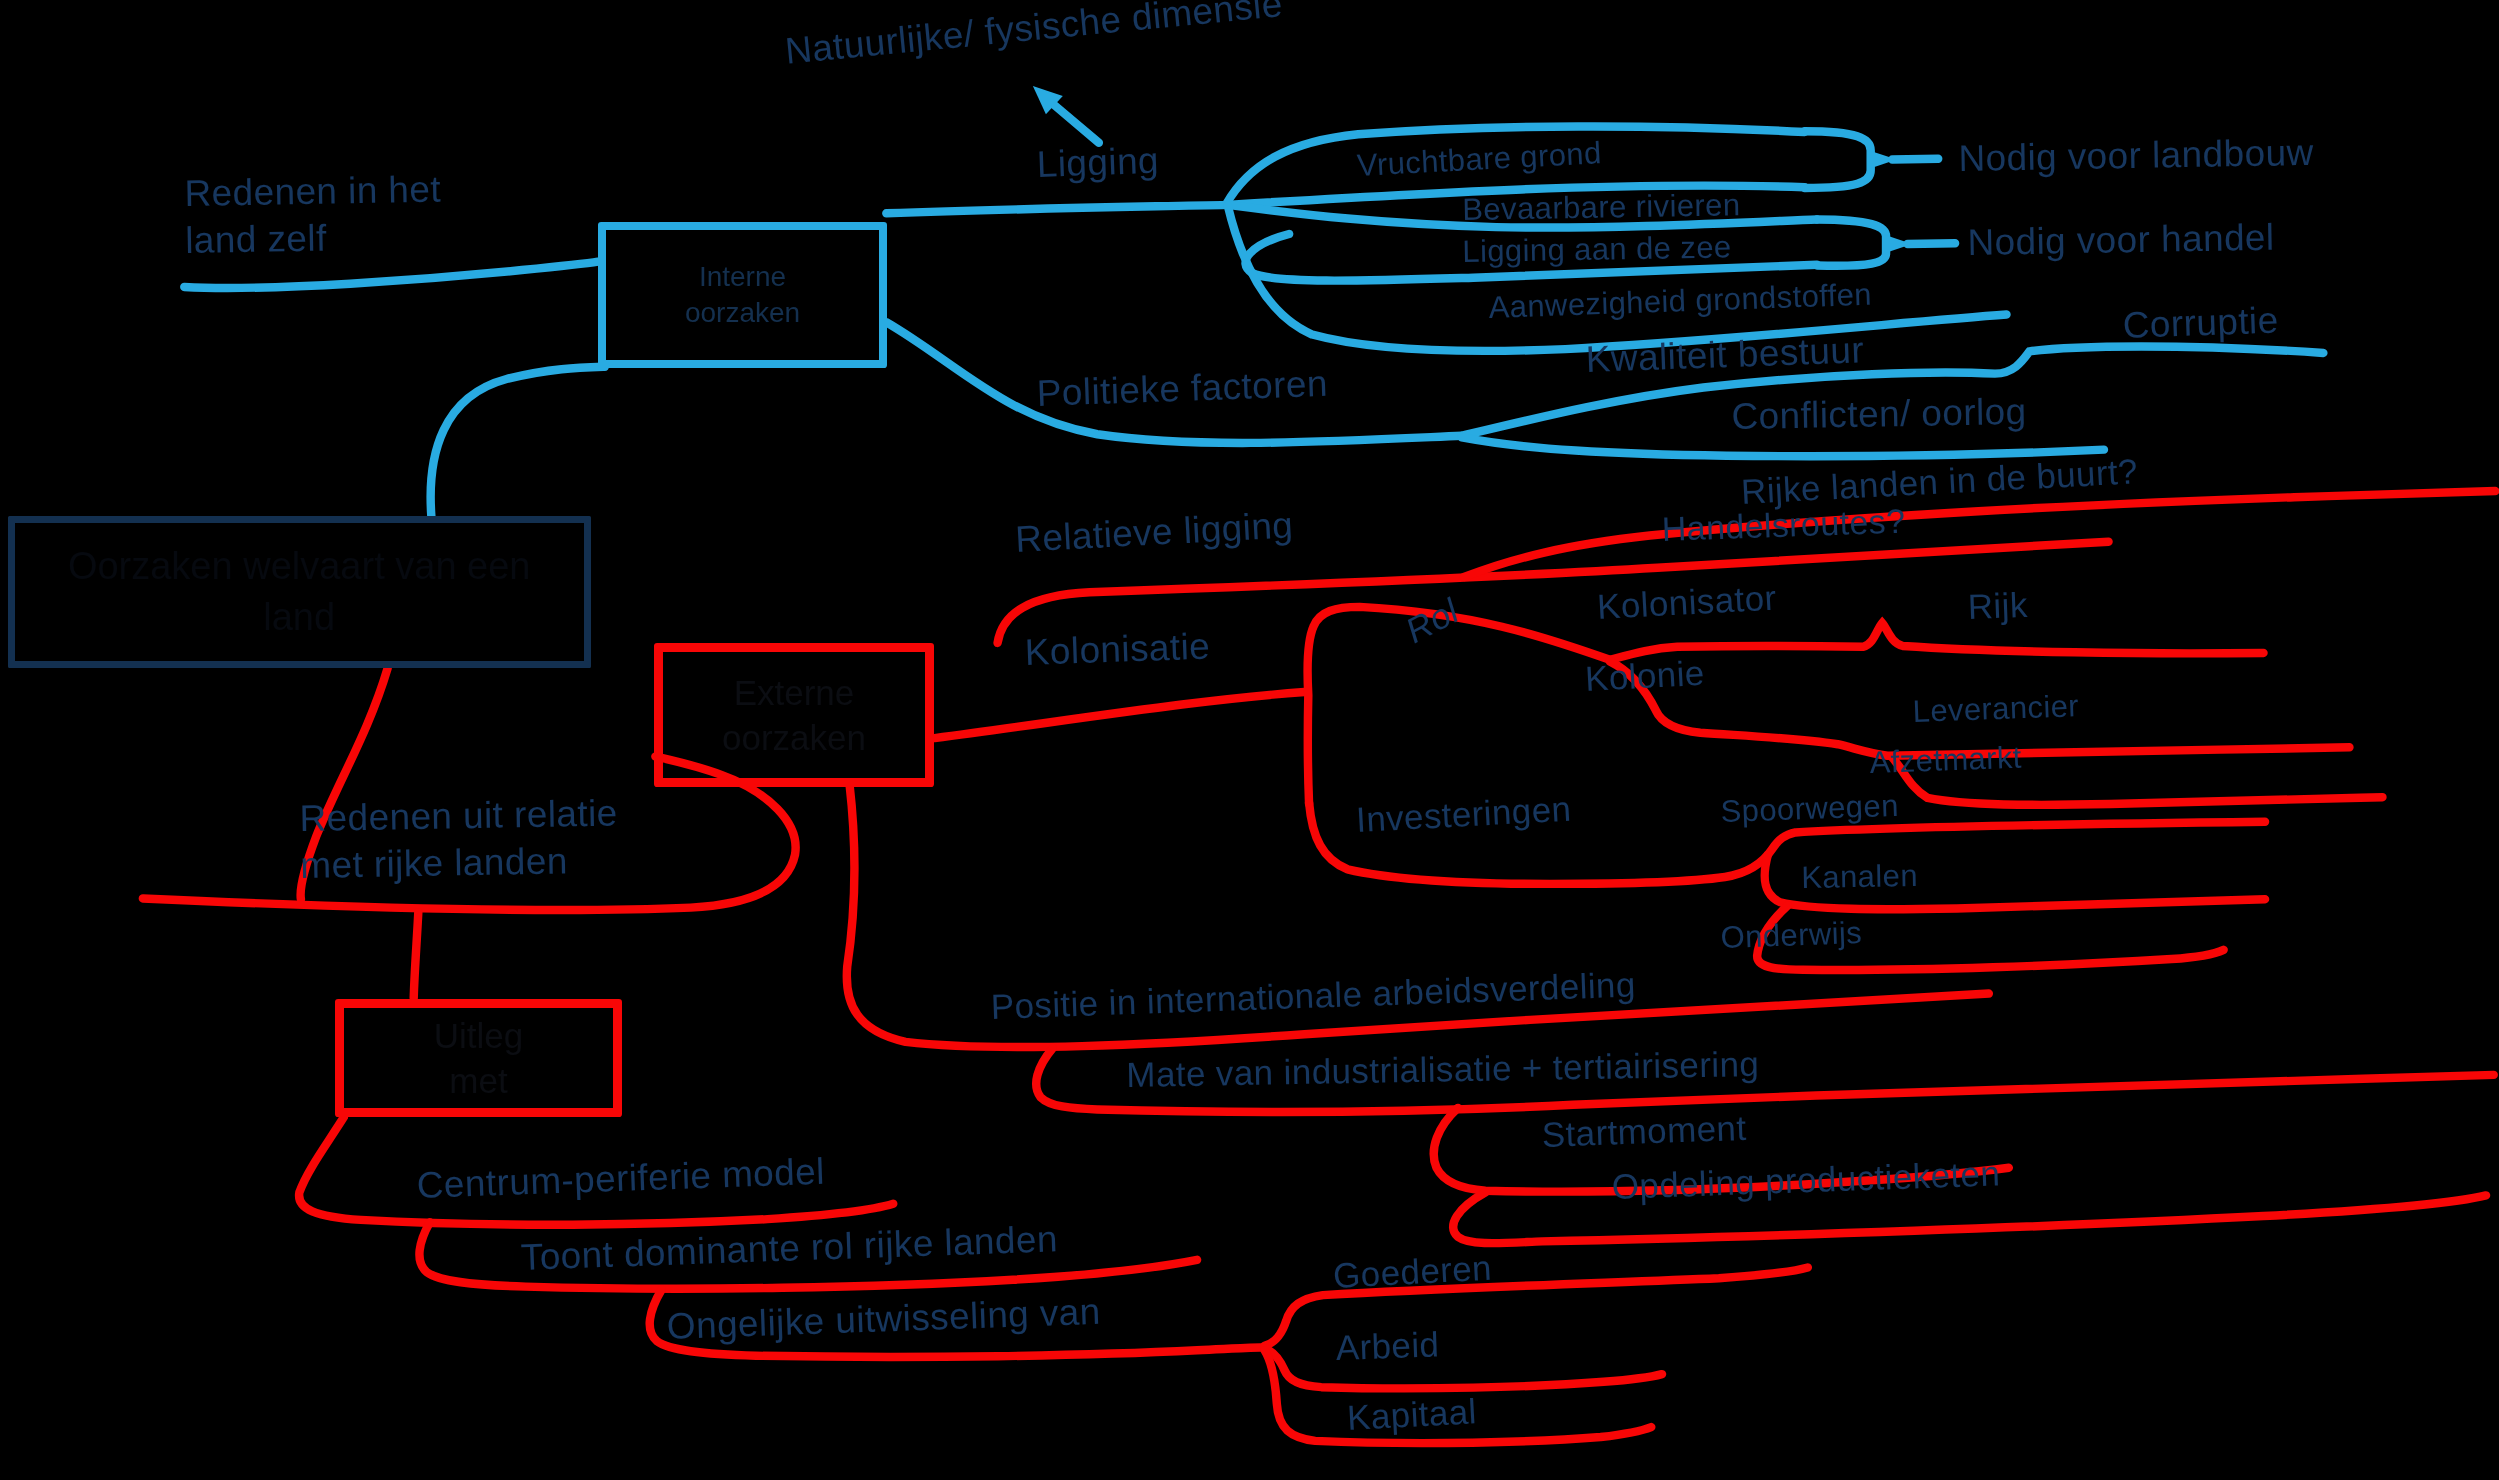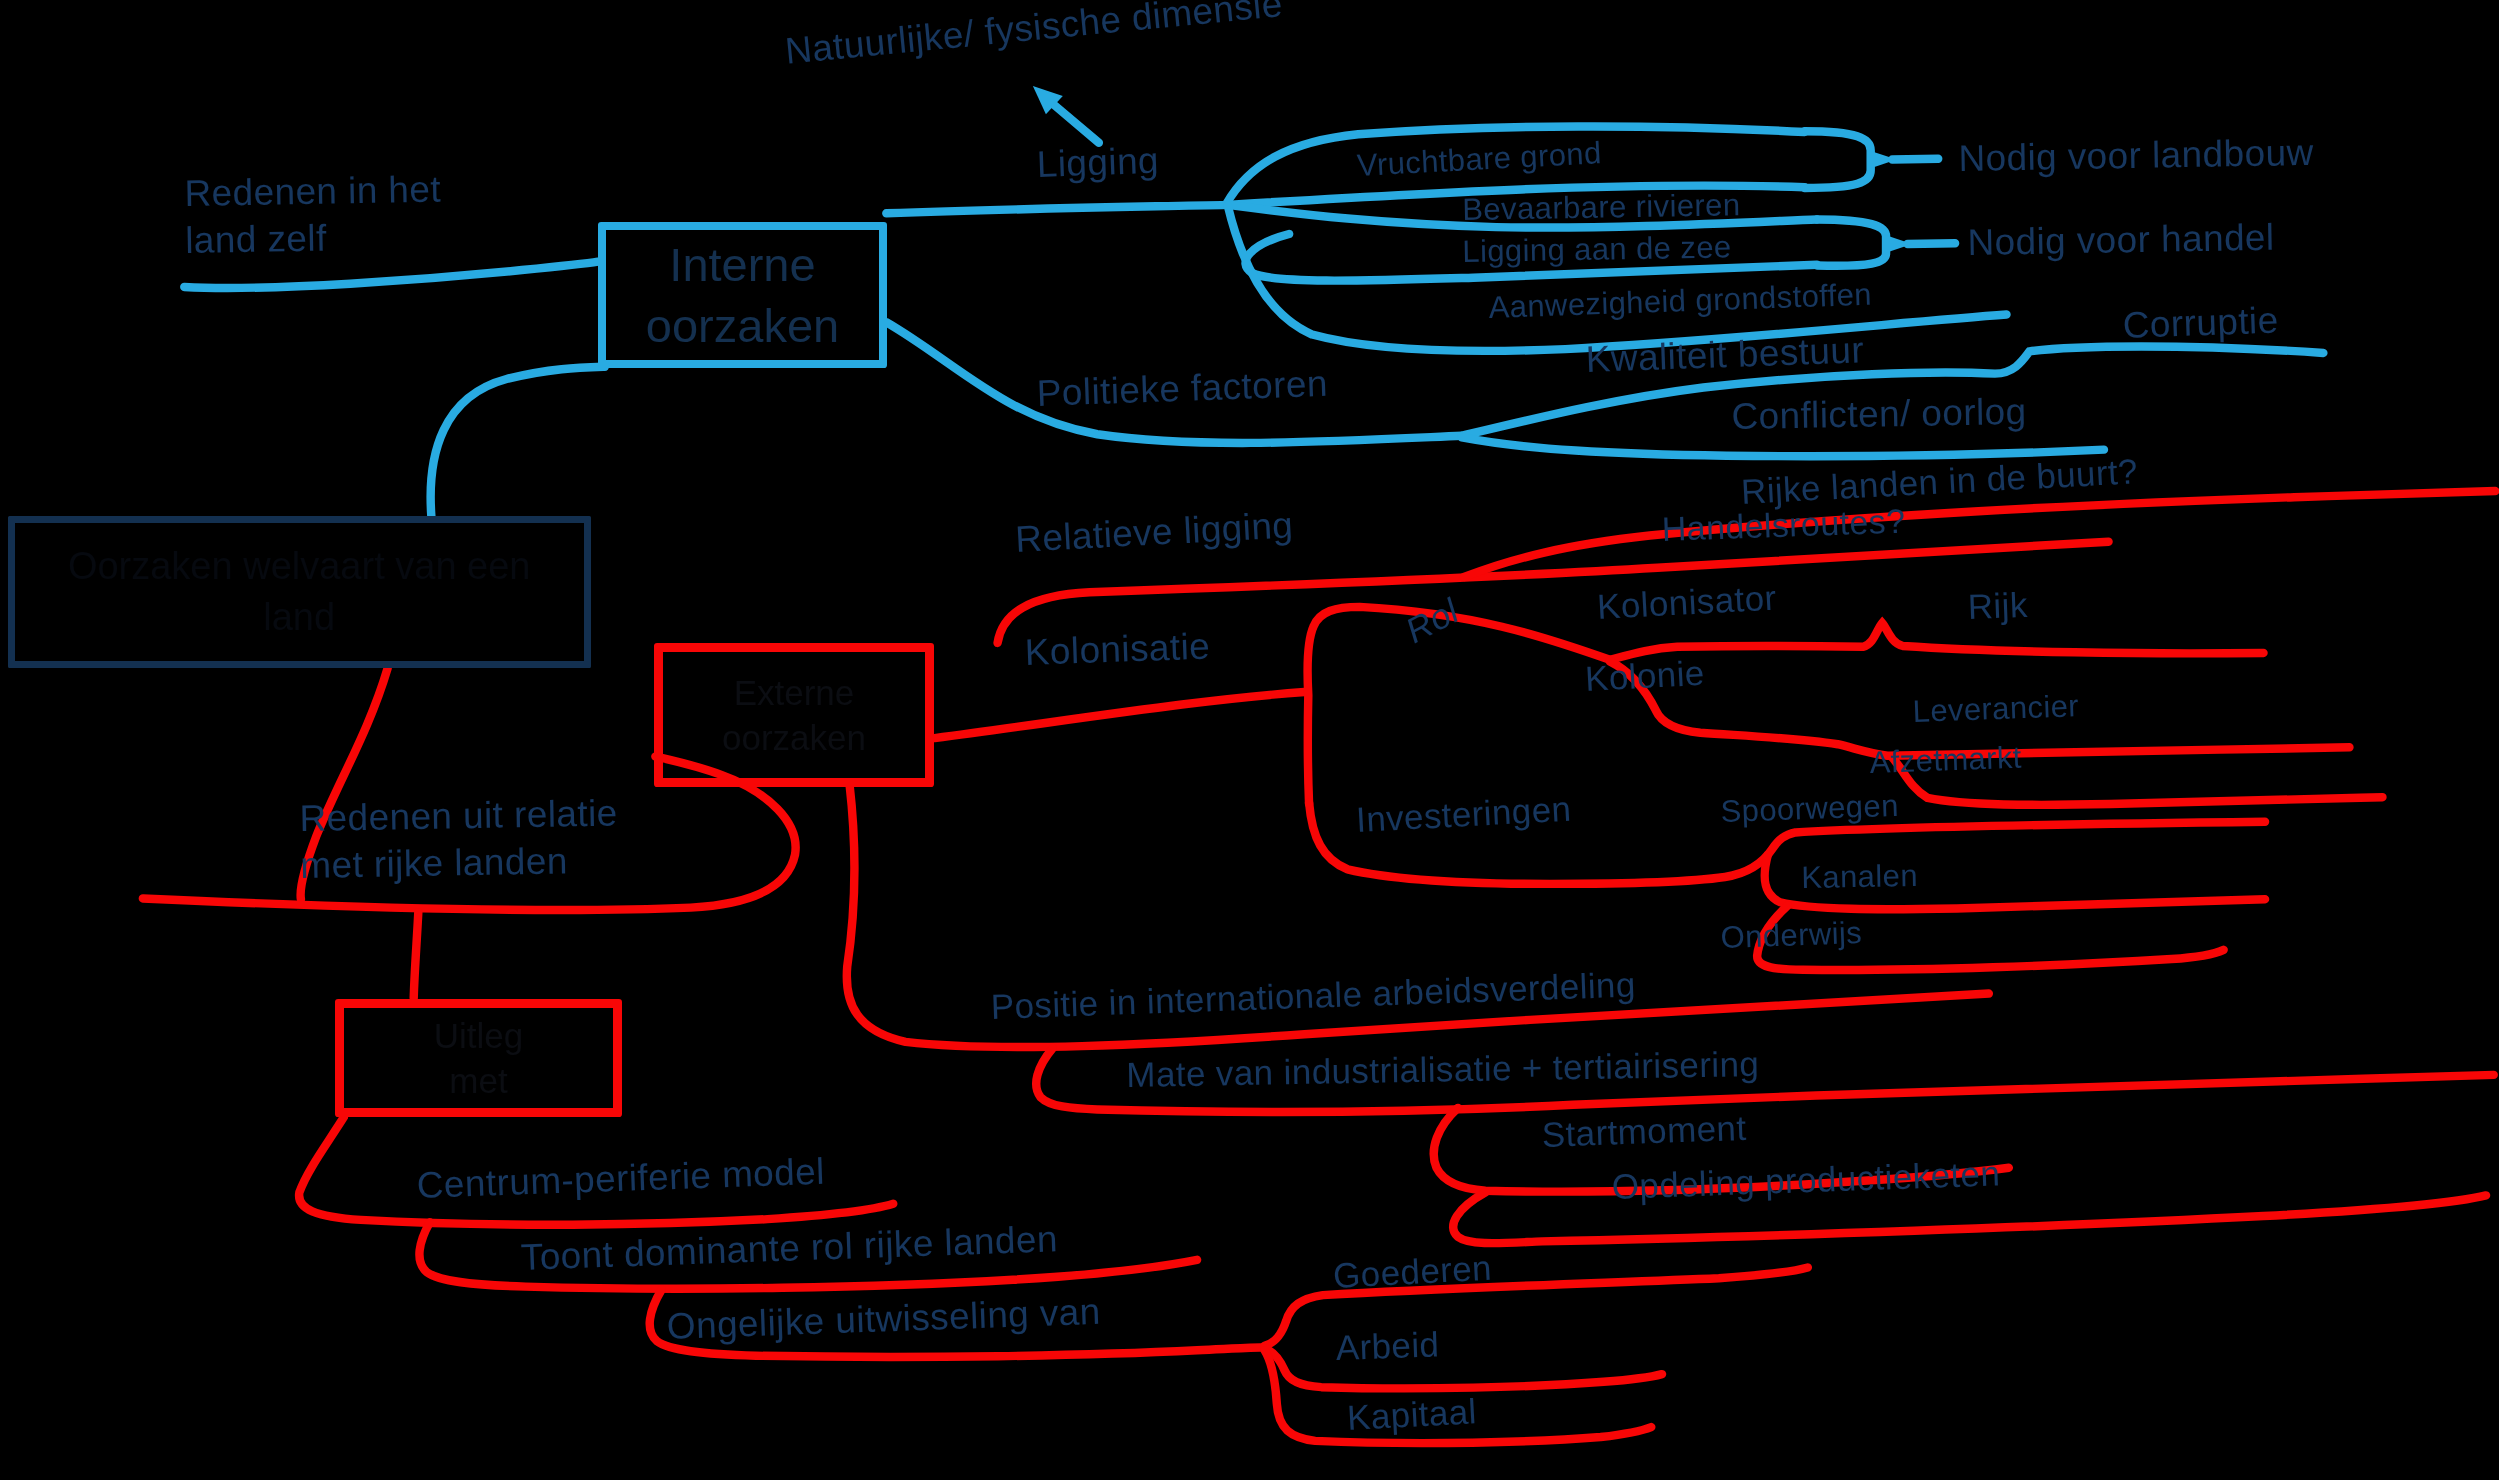--- a/index.html
+++ b/index.html
@@ -36,21 +36,21 @@
     background:transparent;
   }
   .box-root{
     left:7.7px;top:516px;width:569px;height:138px;
     border:7px solid #133050;border-radius:1.5px;
     color:#06090f;font-size:38px;line-height:1.35;
   }
   .box-interne{
     left:598px;top:222px;width:273px;height:130px;
     border:8.4px solid #29abe2;border-radius:3.1px;
-    color:#14304f;font-size:47px;line-height:1.3;
+    color:#14304f;font-size:28px;line-height:1.3;
   }
   .box-externe{
     left:654px;top:643px;width:262px;height:126px;
     border:9.2px solid #f80606;border-radius:3.1px;
     color:#0b0d12;font-size:35px;line-height:1.3;
   }
   .box-uitleg{
     left:335px;top:999px;width:269px;height:100px;
     border:9.2px solid #f80606;border-radius:3.1px;
     color:#0b0d12;font-size:35px;line-height:1.3;

